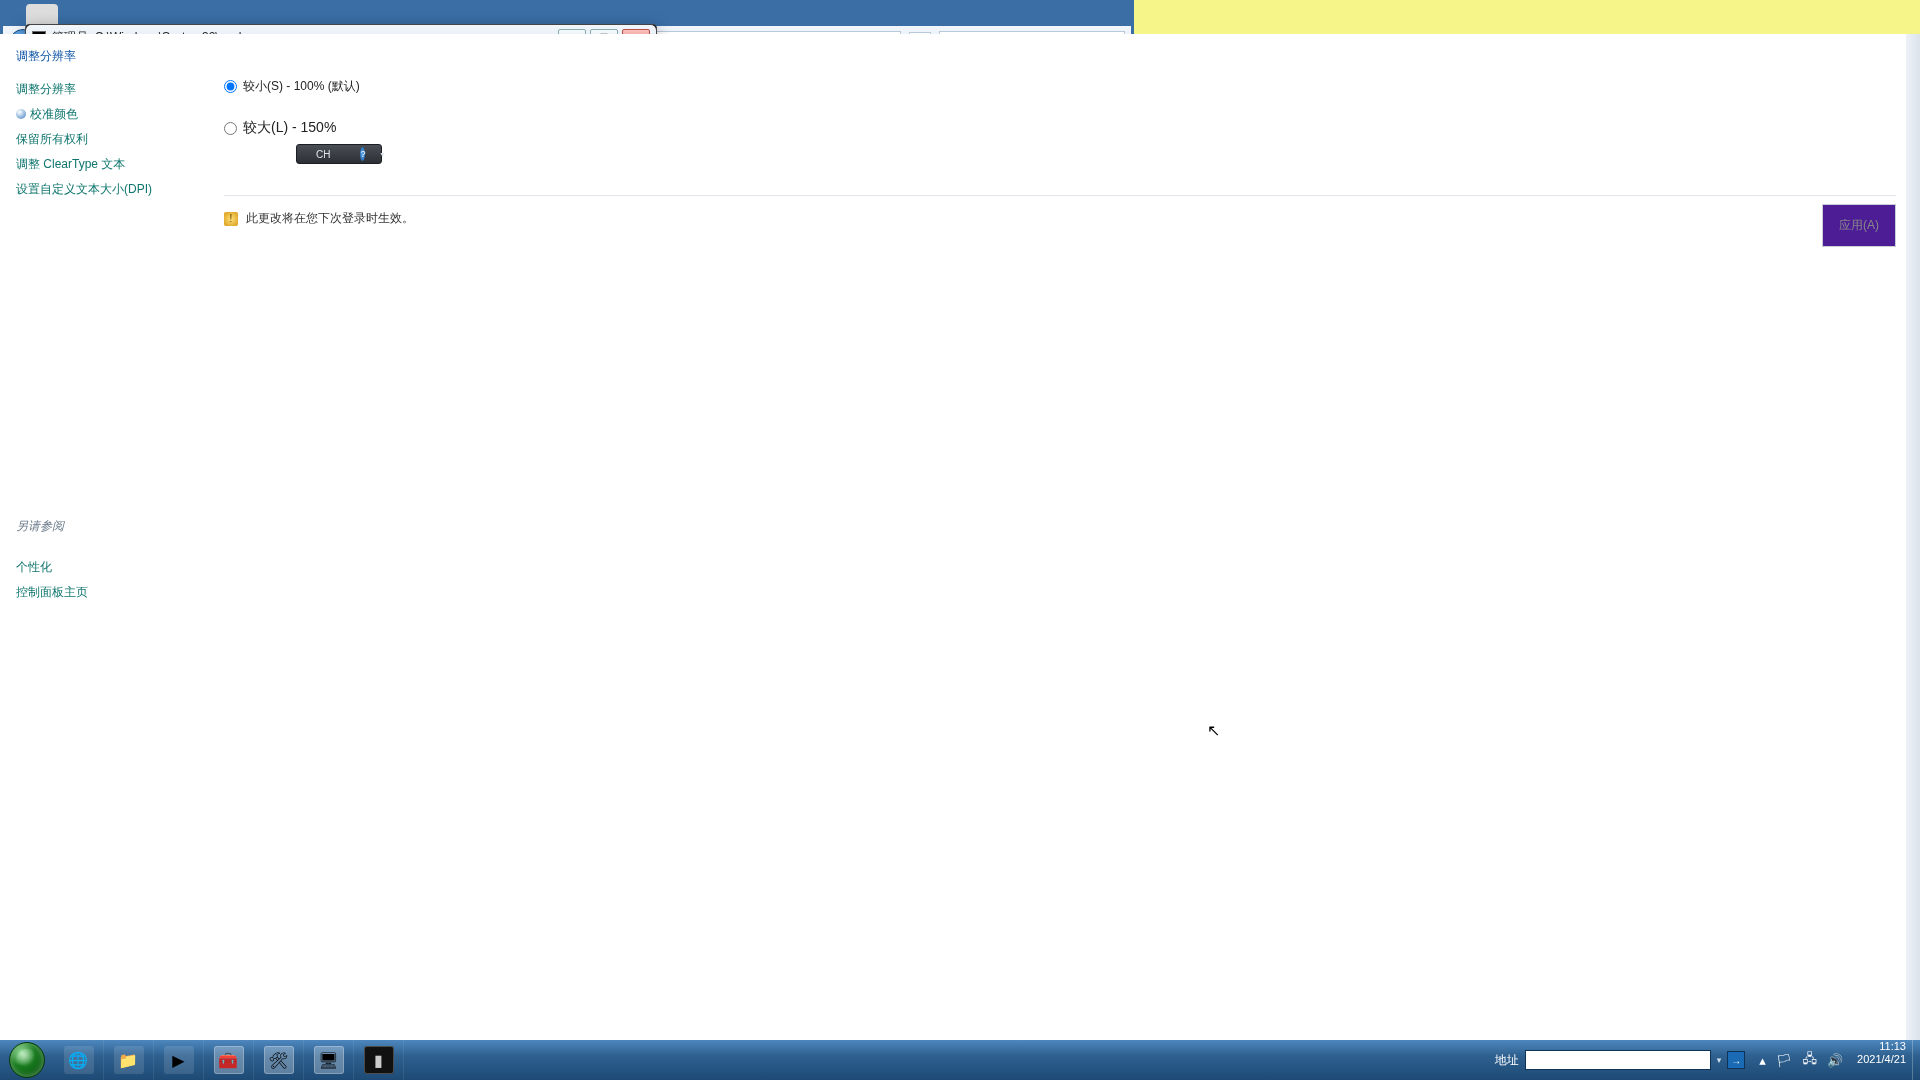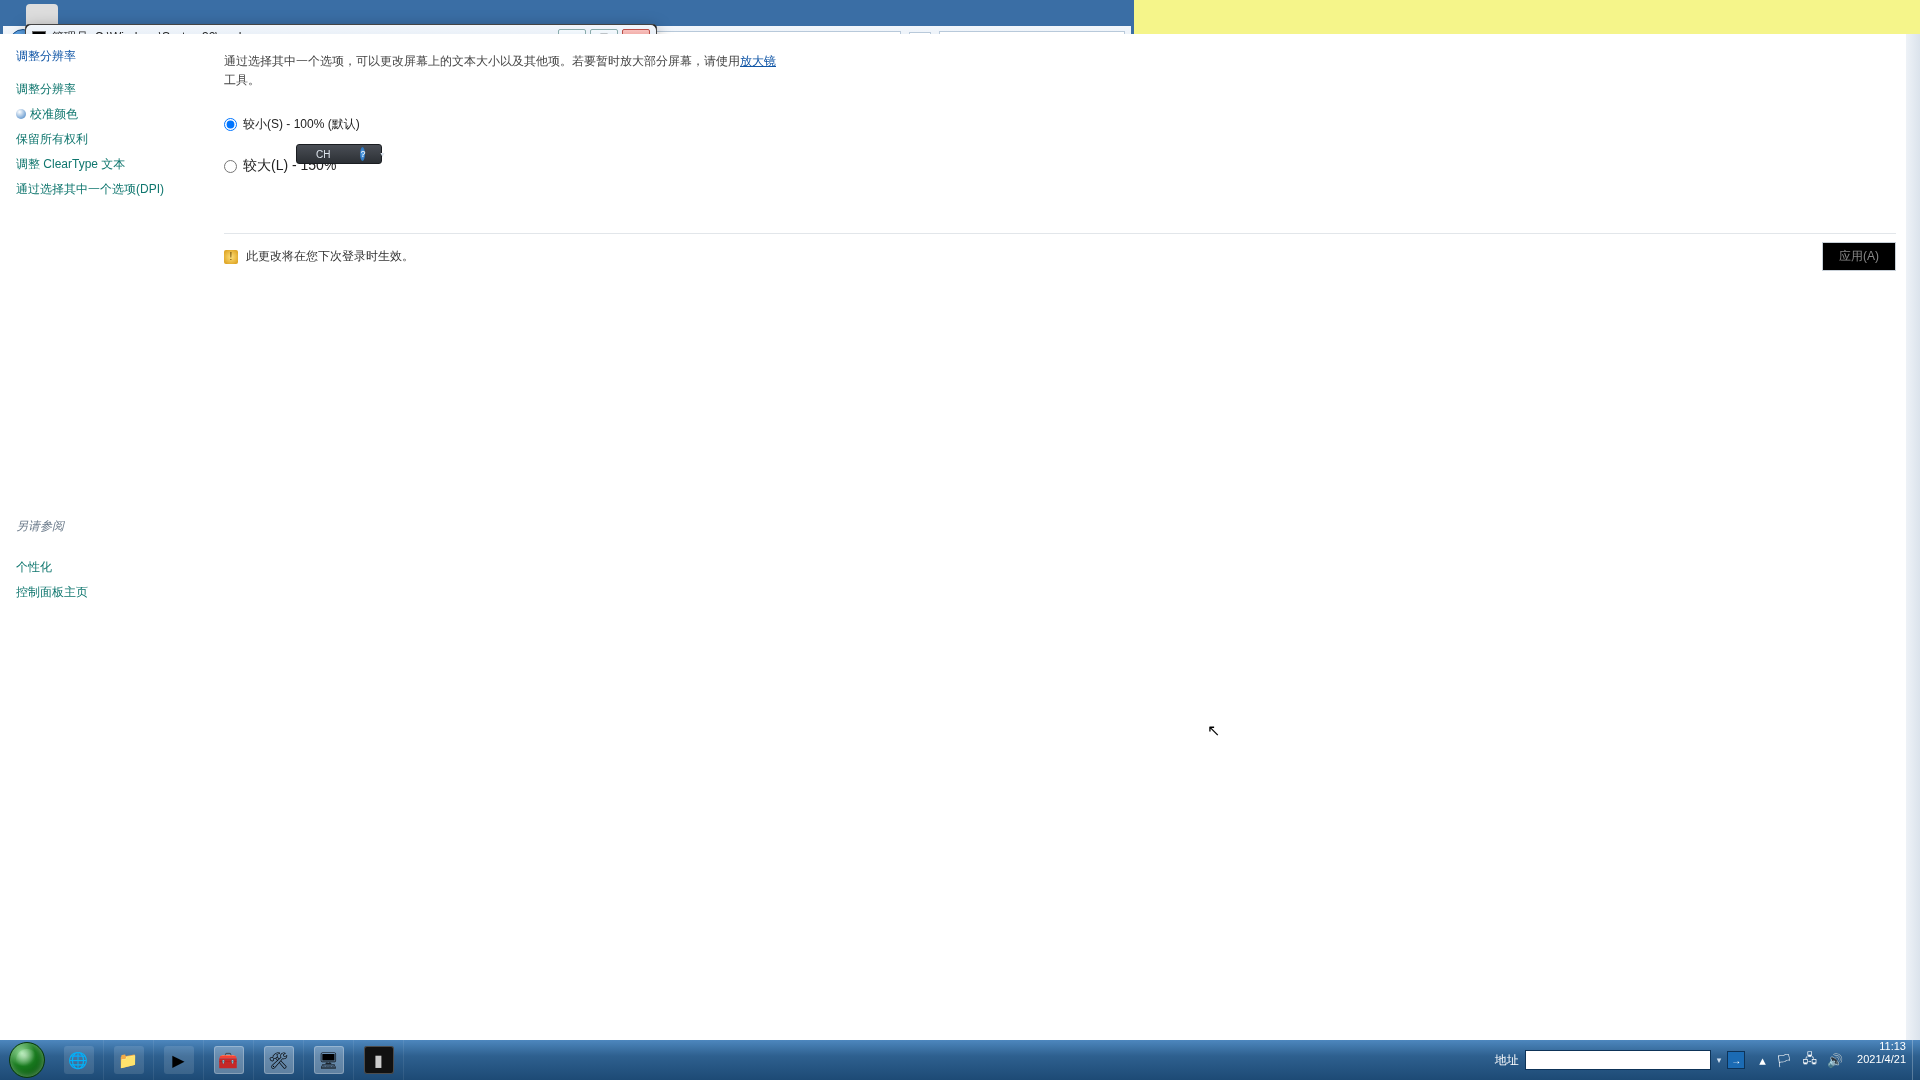--- a/index.html
+++ b/index.html
@@ -50,21 +50,21 @@
 .radioline { display:flex; align-items:center; margin: 10px 0 24px; font-size:12px; color:#222; }
 .radioline input { margin-right: 6px; }
 .preview { position:absolute; left:340px; top:92px; font-size:12px; color:#333; }
 .preview .pimg { width: 106px; height: 86px; margin-top: 16px; background: linear-gradient(#5671a8,#3c5587); border: 1px solid #2b3f66; box-shadow: 2px 2px 4px rgba(0,0,0,.25); position:relative; }
 .preview .pimg::before { content:""; position:absolute; left:18px; top:12px; width:66px; height:52px; background:#e6ecf5; border:1px solid #9ab; }
 .preview .pimg::after  { content:""; position:absolute; left:32px; top:26px; width:58px; height:48px; background:#c3d2e7; border:1px solid #8aa; }
 .imebar { position:absolute; left:96px; top:110px; width:86px; height:20px; background:linear-gradient(#4a4e55,#2c3035); border:1px solid #1a1d21; border-radius:3px; display:flex;align-items:center;gap:15px;padding:0 4px;color:#dfe6ee;font-size:10px; }
 .imebar .q { width:14px;height:14px;border-radius:50%;background:radial-gradient(#5aa7ef,#1659a0);display:flex;align-items:center;justify-content:center;color:#fff;font-size:9px; }
 .warnline { margin-top: 58px; display:flex; align-items:center; gap:8px; font-size:12px; color:#333; border-top:1px solid #e2e6ea; padding-top:14px; }
 .warnline .wicon { width:14px;height:14px;background:radial-gradient(#ffe07a,#d89a15);border-radius:2px;display:flex;align-items:center;justify-content:center;font-size:10px;color:#5a3b00; }
-.applybtn { position:absolute; right:0; top:0; border:1px solid #c7cfd7; padding:5px 16px; font-size:12px; color:#888; background:#000000; }
+.applybtn { position:absolute; right:0; top:0; border:1px solid #c7cfd7; padding:12px 16px; font-size:12px; color:#888; background:#4c1d95; }
 .helpicon { position:absolute; right:8px; top:6px; width:16px;height:16px;border-radius:50%;background:radial-gradient(#5aa7ef,#1659a0);color:#fff;font-size:11px;display:flex;align-items:center;justify-content:center; }
 .cpscroll { position:absolute; right:0; top:34px; bottom:0; width:14px; background:linear-gradient(90deg,#eef2f7,#dbe3ec); }
 
 
 #taskbar { position:absolute; left:0; right:0; bottom:0; height:40px; background: linear-gradient(#4d87be,#2e608f 40%,#1d4a75); display:flex; align-items:stretch; }
 .start { width:54px; display:flex;align-items:center;justify-content:center; }
 .start .orb { width:36px;height:36px;border-radius:50%;background:radial-gradient(circle at 35% 30%,#9fe6a3,#187b1e 40%,#0b4a0f);border:1px solid #0a3a0d;box-shadow:0 0 6px rgba(255,255,255,.4) inset; position:relative; }
 .start .orb::before { content:""; position:absolute; inset:6px; border-radius:50%; background:radial-gradient(circle at 40% 30%, #fff6, transparent 55%); }
 .tbtn { width:50px; display:flex;align-items:center;justify-content:center; border-right:1px solid rgba(255,255,255,.08); }
 .tbtn .ic { width:30px;height:28px;border-radius:3px;background:rgba(255,255,255,.12);display:flex;align-items:center;justify-content:center;font-size:16px; }
@@ -154,31 +154,28 @@
 
   <div class="helpicon" style="top:40px;">?</div>
 
   <div class="cpbody">
     <div class="cpside">
       <div class="hd">调整分辨率</div>
       <span class="lnk">调整分辨率</span>
       <span class="lnk"><span class="dot"></span><span>校准颜色</span></span>
       <span class="lnk">保留所有权利</span>
       <span class="lnk">调整 ClearType 文本</span>
-      <span class="lnk">通过选择其中一个选项(DPI)</span>
+      <span class="lnk">设置自定义文本大小(DPI)</span>
 
       <div class="seealso">另请参阅</div>
       <span class="lnk">个性化</span>
       <span class="lnk">控制面板主页</span>
     </div>
 
     <div class="cpmain">
-      <p class="desc">
-        <span>通过选择其中一个选项，可以更改屏幕上的文本大小以及其他项。若要暂时放大部分屏幕，请使用</span><a href="#">放大镜</a><span>工具。</span>
-      </p>
 
       <div style="margin-top:26px;">
         <label class="radioline">
           <input type="radio" name="sz" checked="" style="">
           <span>较小(S) - 100% (默认)</span>
         </label>
         <label class="radioline" style="font-size:14px;margin-top:6px;">
           <input type="radio" name="sz" style="">
           <span>较大(L) - 150%</span>
           <div class="imebar">

